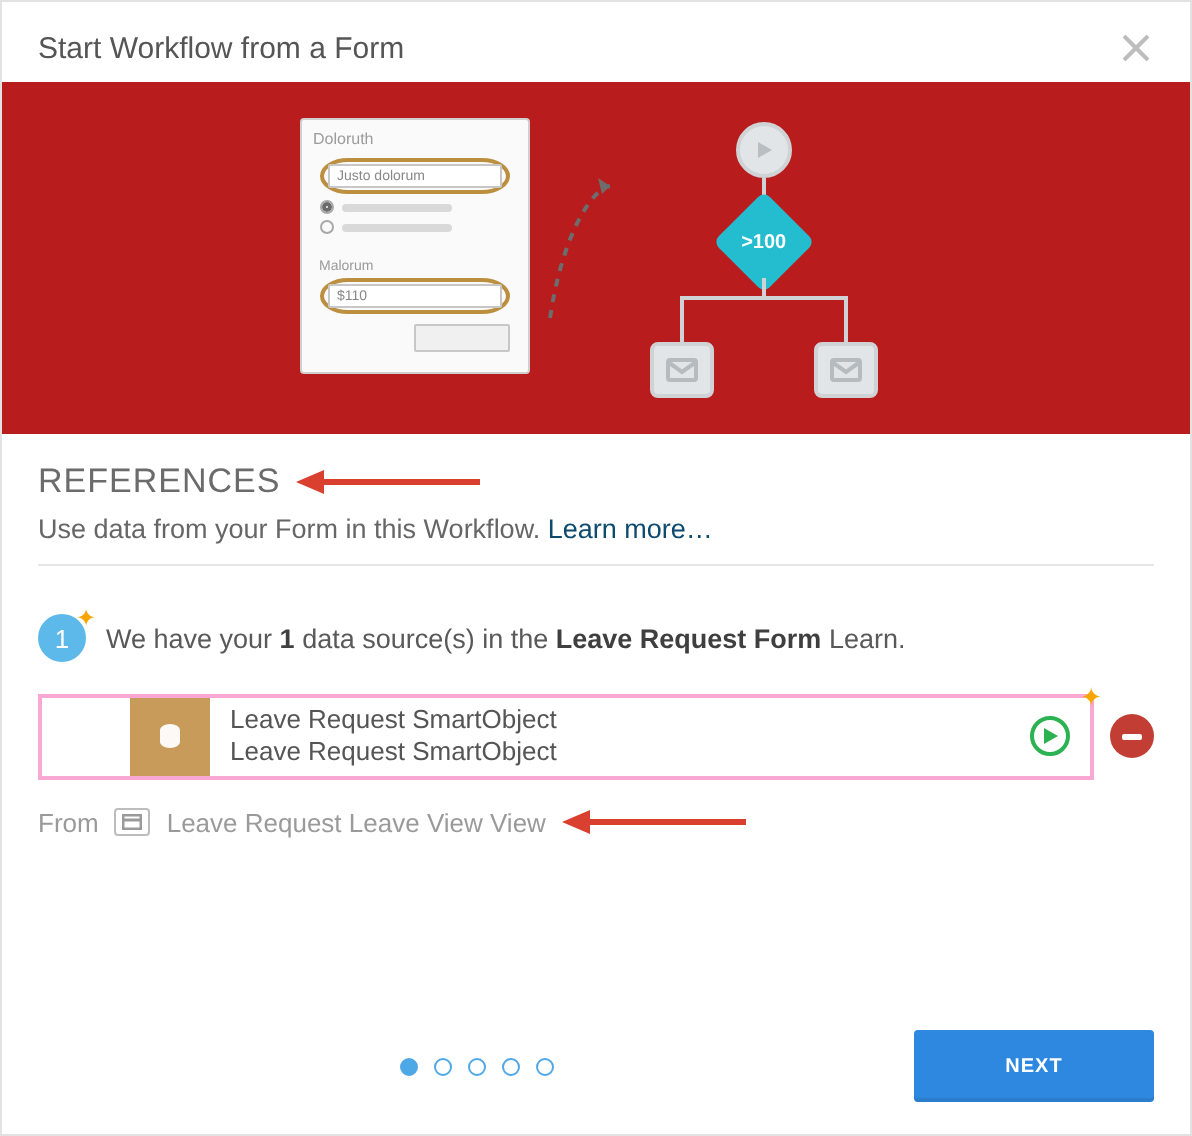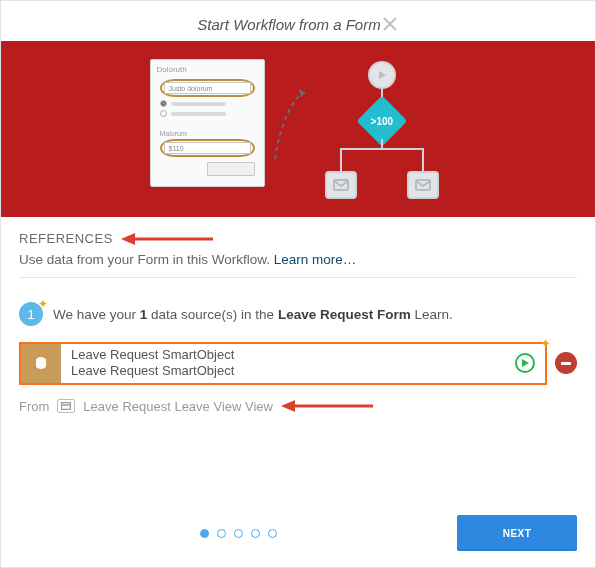--- a/index.html
+++ b/index.html
@@ -1,18 +1,18 @@
 <!DOCTYPE html>
 <html><head>
 <meta charset="utf-8">
 <style>
   * { box-sizing: border-box; margin: 0; padding: 0; }
   html, body { width: 596px; height: 568px; font-family: "Segoe UI", Arial, sans-serif; background: #fff; color: #444; }
   .dialog { width: 596px; height: 568px; border: 1px solid #e2e2e2; position: relative; background:#fff; }
-  .header { display:flex; align-items:center; justify-content:center; padding: 14px 18px 8px 18px; font-style: italic; }
+  .header { display:flex; align-items:center; justify-content:space-between; padding: 14px 18px 8px 18px; }
   .header h1 { font-size: 15px; font-weight: 400; color:#555; }
   .close { width:18px; height:18px; color:#bdbdbd; cursor:pointer; display:flex; align-items:center; justify-content:center; }
   .close svg { width:14px; height:14px; stroke:#bdbdbd; stroke-width:2; }
 
   .illustration-box { background:#b91c1c; margin:0; padding: 18px; display:flex; justify-content:center; }
   .illus-wrap { display:flex; align-items:flex-start; gap:8px; justify-content:center; }
 
   .mock-form { width:115px; border:1px solid #cfcfcf; border-radius:2px; background:#fafafa; padding:5px 6px 6px 6px; }
   .mock-form .ftitle { font-size:8px; color:#9b9b9b; margin-bottom:3px; }
   .form-block { border-radius:2px; padding:2px 3px 4px 3px; }
@@ -32,37 +32,37 @@
   .diamond { width:36px; height:36px; transform:rotate(45deg); background:#24bccf; border-radius:4px; display:flex; align-items:center; justify-content:center; }
   .diamond span { transform:rotate(-45deg); color:#fff; font-size:10px; font-weight:600; }
   .branches { position:relative; width:130px; height:60px; }
   .branch-lines { position:absolute; top:0; left:0; right:0; bottom:0; }
   .env { position:absolute; bottom:0; width:32px; height:28px; border:2px solid #cfd3d6; border-radius:4px; background:#e2e5e7; display:flex; align-items:center; justify-content:center; }
   .env-left { left:8px; } .env-right { right:8px; }
   .env svg { width:16px; height:12px; fill:none; stroke:#b5bbbf; stroke-width:2; }
 
   .refs-section { padding: 14px 18px 10px 18px; position:relative; }
   .refs-title-row { display:flex; align-items:center; gap:8px; }
-  .refs-title { font-size: 13px; letter-spacing: .5px; color:#6b6b6b; text-transform:uppercase; font-weight:400; }
+  .refs-title { font-size: 17px; letter-spacing: .5px; color:#6b6b6b; text-transform:uppercase; font-weight:400; }
   .refs-sub { font-size: 13.5px; color:#666; margin-top:6px; }
   .refs-sub a { color:#0c4a6e; text-decoration:none; }
 
   .red-arrow { display:inline-flex; align-items:center; }
   .red-arrow svg { height:14px; }
 
   .divider { height:1px; background:#e6e6e6; margin-top:10px; }
 
   .found-box { padding: 14px 18px 6px 18px; }
   .found-row { display:flex; align-items:center; gap:10px; font-size:13.5px; color:#595959; position:relative; }
   .badge-num { width:24px; height:24px; border-radius:50%; background:#5cb9ea; color:#fff; display:flex; align-items:center; justify-content:center; font-size:13px; position:relative; }
   .spark { position:absolute; top:-5px; right:-5px; font-size:12px; color:#f7a500; }
   .bold { font-weight:600; color:#3f3f3f; }
 
   .ds-row-wrap { margin-top:16px; display:flex; align-items:center; gap:8px; position:relative; }
-  .ds-box { flex:1; border:2px solid #f97316; display:flex; align-items:stretch; position:relative; }
+  .ds-box { flex:1; border:2px solid #f9a8d4; display:flex; align-items:stretch; position:relative;padding-left:44px; }
   .ds-icon { width:40px; background:#c89b5b; display:flex; align-items:center; justify-content:center; }
   .ds-icon svg { width:20px; height:18px; fill:#fff; }
   .ds-body { flex:1; background:#fff; padding:3px 10px; display:flex; align-items:center; justify-content:space-between; }
   .ds-text { display:flex; flex-direction:column; line-height:1.25; }
   .ds-text span { font-size:13px; color:#555; }
   .ds-play { width:20px; height:20px; border:2px solid #2bb351; border-radius:50%; display:flex; align-items:center; justify-content:center; }
   .ds-play svg { width:8px; height:8px; fill:#2bb351; }
   .ds-spark { position:absolute; top:-8px; right:-6px; color:#f7a500; font-size:13px; }
   .minus-btn { width:22px; height:22px; border-radius:50%; background:#c23d33; display:flex; align-items:center; justify-content:center; cursor:pointer; }
   .minus-btn .bar { width:10px; height:2.5px; background:#fff; border-radius:1px; }

